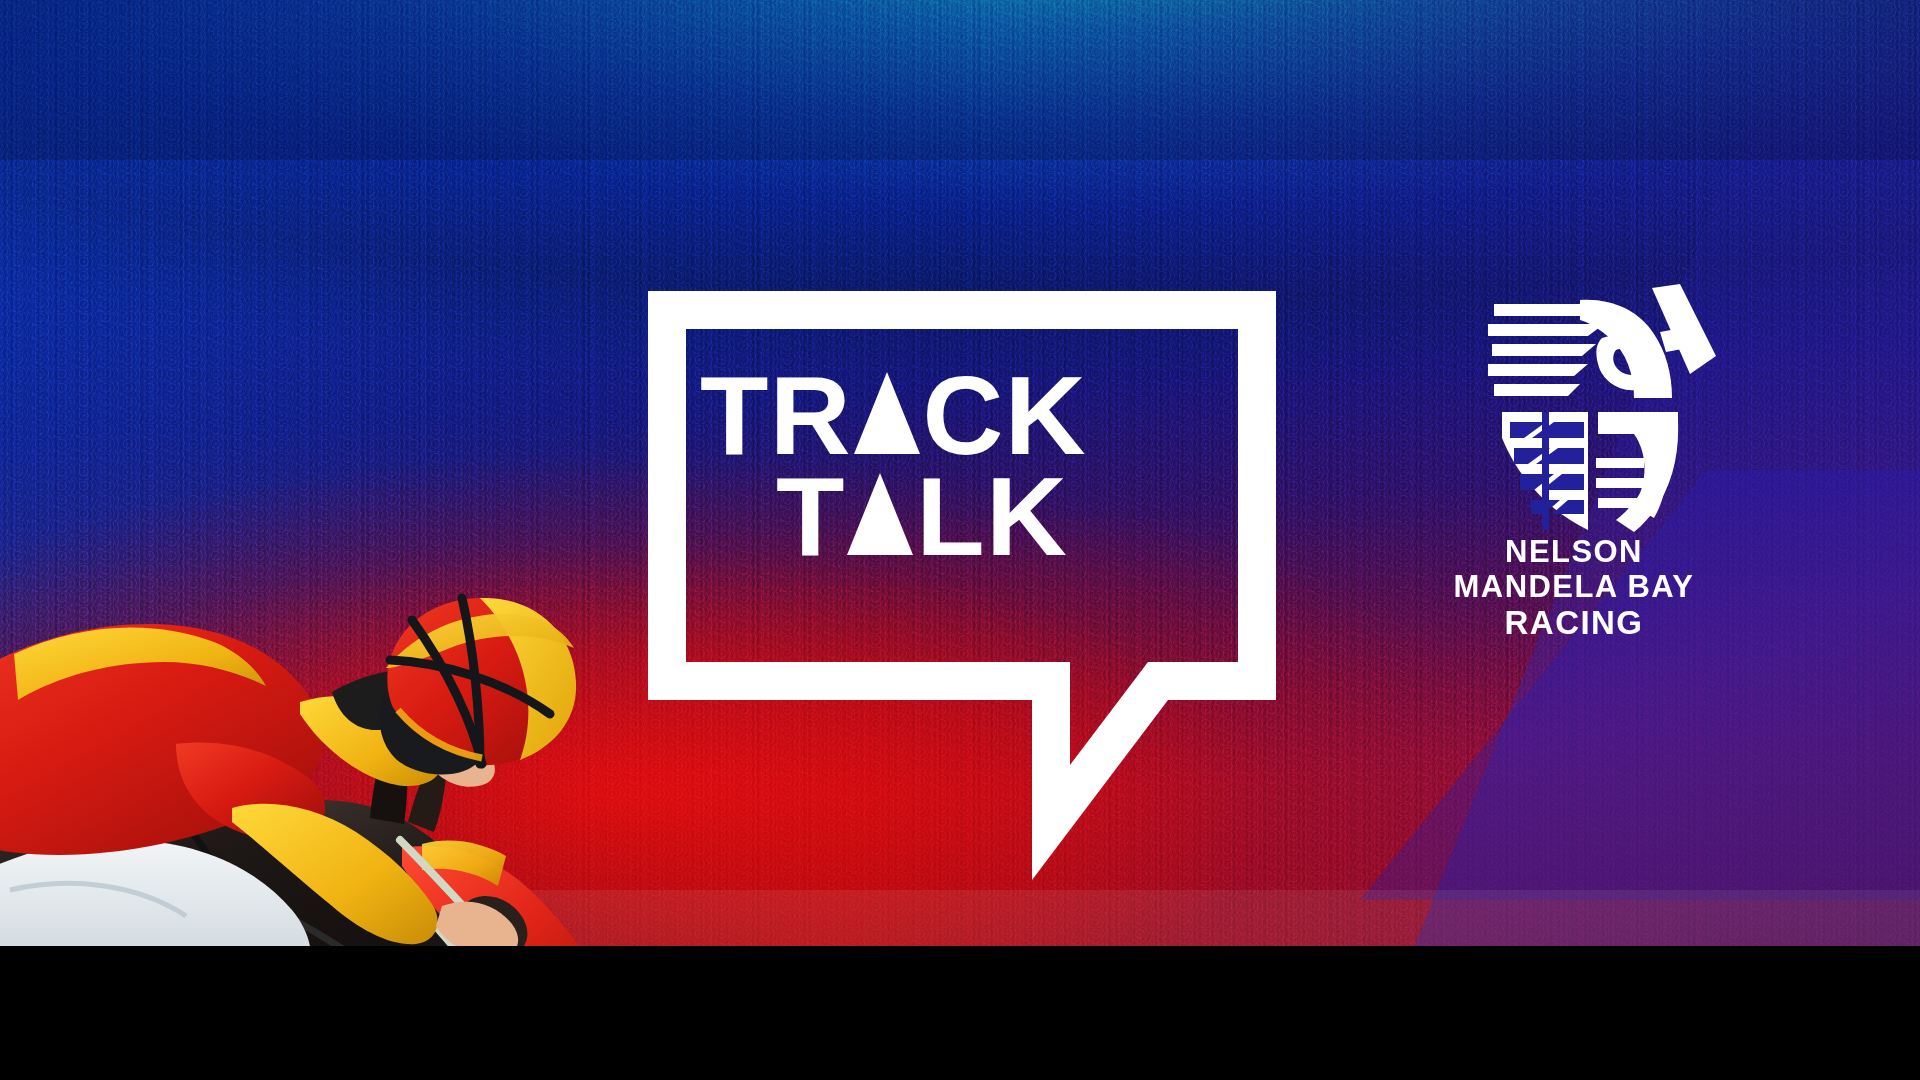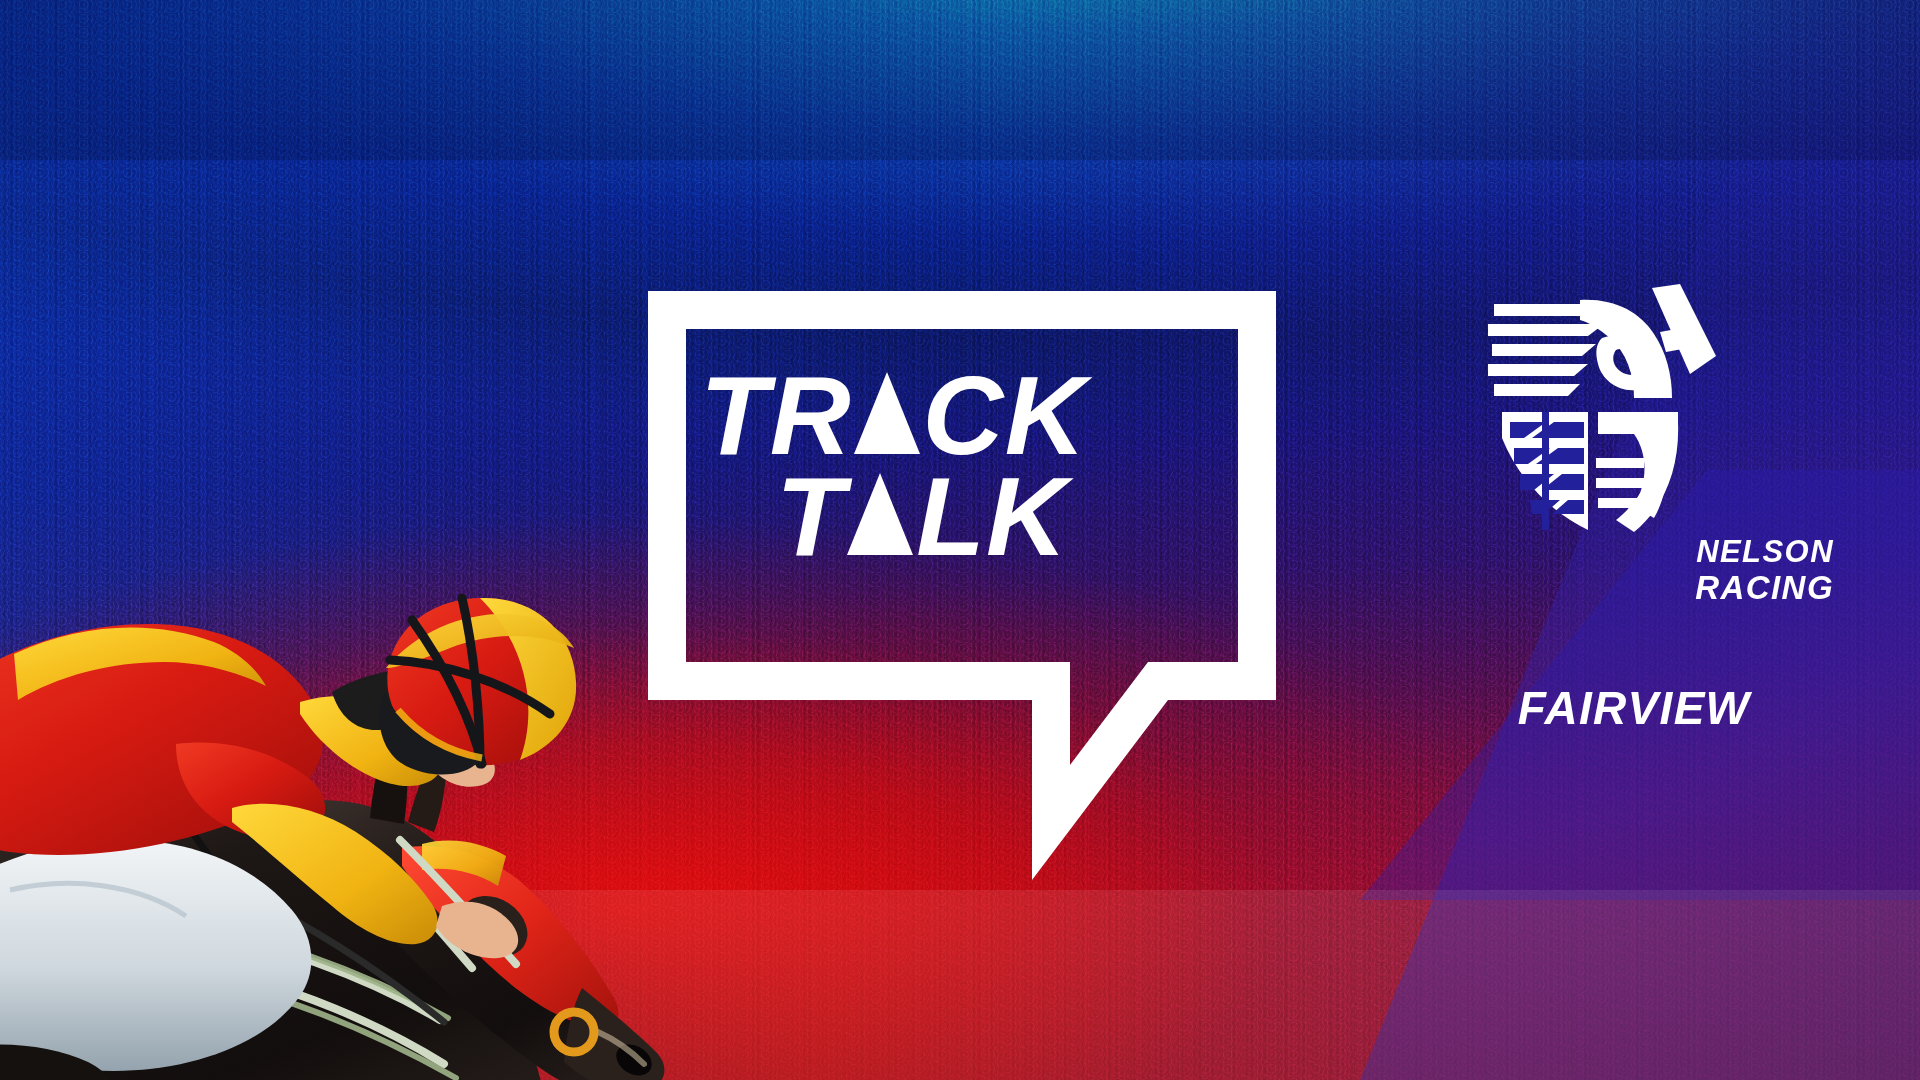--- a/index.html
+++ b/index.html
@@ -1,24 +1,23 @@
 <!DOCTYPE html>
 <html><head>
 <meta charset="utf-8">
 <title>Track Talk Fairview Banner</title>
 <style>
   html,body{margin:0;padding:0;background:#000;}
   body{font-family:"Liberation Sans",sans-serif;}
 
   .stage{
     position:relative;
-    width:1920px;height:1080px;
+    width:1920px;height:946px;
     overflow:hidden;
     background:#0a1a6e;
-    font-style:italic;
   }
 
   
   .bg-base{
     position:absolute;inset:0;
     background:
       radial-gradient(120% 62% at 58% -12%, #17e0d8 0%, #14b9d6 9%, #1070c8 24%, #0c3fae 40%, #0a2390 55%, #0d1a6e 70%, rgba(13,26,110,0) 85%),
       linear-gradient(177deg,
         #0c2f9e 0%,
         #0c2a96 14%,
@@ -141,22 +140,22 @@
     display:block;
   }
 
   
   .nmb{
     position:absolute;left:1484px;top:282px;width:300px;height:250px;
   }
   .nmb svg{display:block;width:100%;height:100%;}
 
   .nmb-wordmark{
-    position:absolute;left:1434px;top:534px;width:400px;
-    text-align:right;color:#fff;
+    position:absolute;left:1374px;top:534px;width:400px;
+    text-align:center;color:#fff;
     font-weight:800;
     letter-spacing:.045em;
     line-height:1.13;
     font-size:32px;
     font-family:"Liberation Sans",sans-serif;
   }
   .nmb-wordmark .l1{display:block;font-size:31px;}
   .nmb-wordmark .l2{display:block;font-size:31px;}
   .nmb-wordmark .l3{display:block;font-size:33px;}
 
@@ -380,18 +379,18 @@
         <path d="M 114 216 L 158 216 L 158 226 L 114 226 Z"></path>
 
         <path d="M 160 140 L 194 140 C 196 186 180 226 150 250 L 132 238
                  C 160 216 174 182 174 150 L 160 150 Z"></path>
       </g>
     </svg>
   </div>
 
   <div class="nmb-wordmark">
     <span class="l1">NELSON</span>
+    <span class="l2">MANDELA BAY</span>
     <span class="l3">RACING</span>
   </div>
 
-  <div class="fairview">FAIRVIEW</div>
 
 </div>
 
 </body></html>

